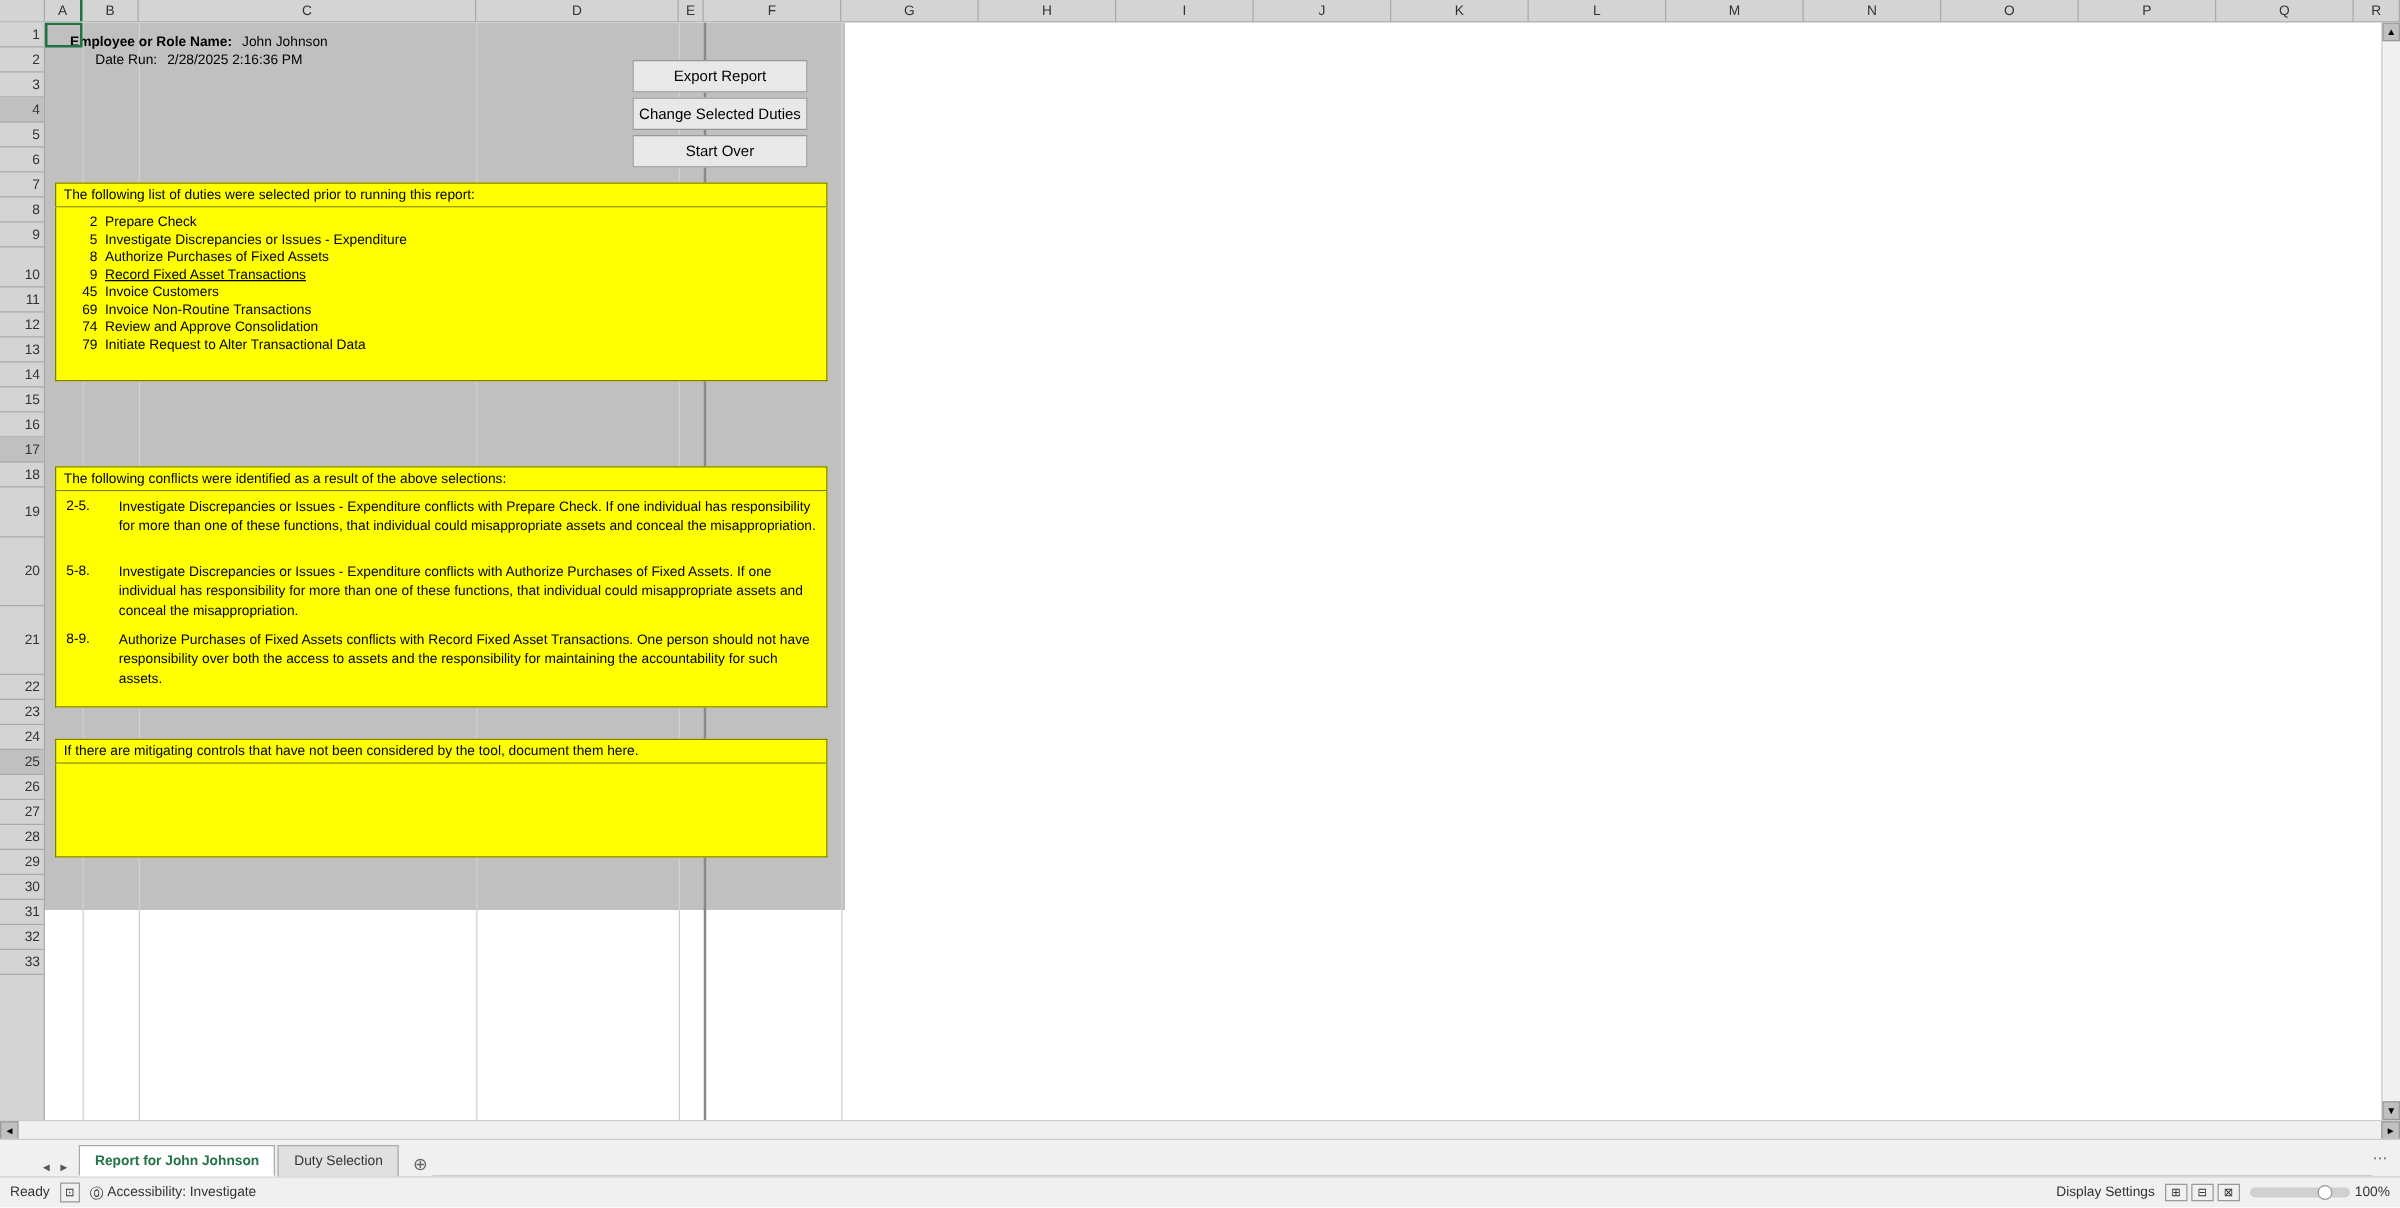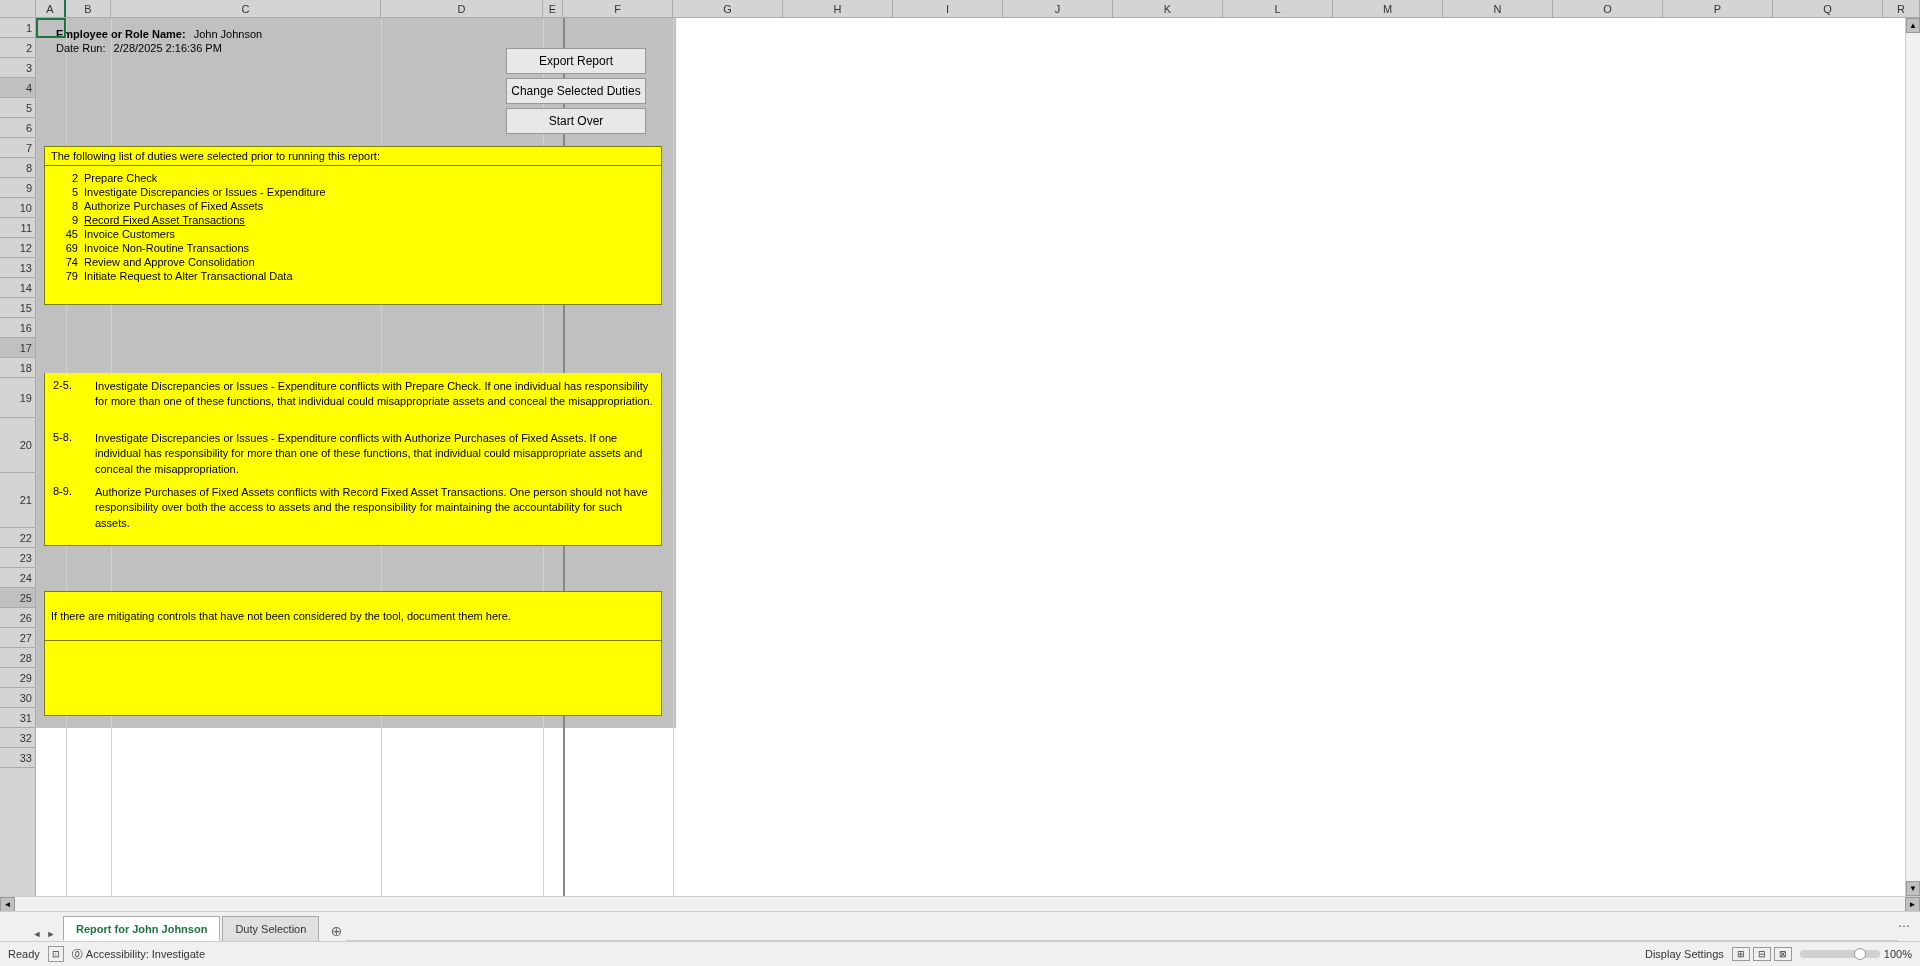--- a/index.html
+++ b/index.html
@@ -86,21 +86,21 @@
       <div class="row-numbers">
         <div class="row-num" style="height:20px;">1</div>
         <div class="row-num" style="height:20px;">2</div>
         <div class="row-num" style="height:20px;">3</div>
         <div class="row-num" style="height:20px; background:#c0c0c0;">4</div>
         <div class="row-num" style="height:20px;">5</div>
         <div class="row-num" style="height:20px;">6</div>
         <div class="row-num" style="height:20px;">7</div>
         <div class="row-num" style="height:20px;">8</div>
         <div class="row-num" style="height:20px;">9</div>
-        <div class="row-num" style="height:20px;">10</div>
+        <div class="row-num" style="height:20px;margin-top:12px;">10</div>
         <div class="row-num" style="height:20px;">11</div>
         <div class="row-num" style="height:20px;">12</div>
         <div class="row-num" style="height:20px;">13</div>
         <div class="row-num" style="height:20px;">14</div>
         <div class="row-num" style="height:20px;">15</div>
         <div class="row-num" style="height:20px;">16</div>
         <div class="row-num" style="height:20px; background:#c0c0c0;">17</div>
         <div class="row-num" style="height:20px;">18</div>
         <div class="row-num" style="height:40px;">19</div>
         <div class="row-num" style="height:55px;">20</div>
@@ -131,21 +131,21 @@
         <div style="position:absolute; top:0; left:0; width:640px; height:710px; background:#c0c0c0;"></div>
         <div style="position:absolute; top:0; left:640px; right:0; height:710px; background:#fff;"></div>
 
         <div style="position:absolute; top:0; left:0; width:30px; height:20px; border:2px solid #217346; pointer-events:none; z-index:20;"></div>
 
         <div style="position:absolute; top:10px; left:20px; z-index:5;">
           <div style="font-size:11px; font-weight:bold; color:#000;">
             <span>Employee or Role Name:</span>
             <span style="font-weight:normal; margin-left:5px;">John Johnson</span>
           </div>
-          <div style="font-size:11px; color:#000; margin-top:2px;">
+          <div style="font-size:11px; color:#000; margin-top:2px;text-align:center;">
             <span>Date Run:</span>
             <span style="margin-left:5px;">2/28/2025 2:16:36 PM</span>
           </div>
         </div>
 
         <div style="position:absolute; top:30px; left:470px; z-index:10; display:flex; flex-direction:column; gap:4px;">
           <button class="report-btn">Export Report</button>
           <button class="report-btn">Change Selected Duties</button>
           <button class="report-btn">Start Over</button>
         </div>
@@ -186,41 +186,44 @@
               <span style="font-size:11px;">Review and Approve Consolidation</span>
             </div>
             <div style="display:flex; gap:6px; margin-bottom:2px;">
               <span style="min-width:25px; text-align:right; font-size:11px;">79</span>
               <span style="font-size:11px;">Initiate Request to Alter Transactional Data</span>
             </div>
           </div>
         </div>
 
         <div style="position:absolute; top:355px; left:8px; width:618px; z-index:5;">
+          <div style="background:#ffff00; border:1px solid #808000; padding:3px 6px; font-size:11px; color:#000;">
+            <span>The following conflicts were identified as a result of the above selections:</span>
+          </div>
           <div style="background:#ffff00; border:1px solid #808000; border-top:none; padding:6px 8px 10px 8px;">
 
             <div style="display:flex; margin-bottom:21px; font-size:11px;">
               <span style="min-width:42px; font-size:11px;">2-5.</span>
               <span style="font-size:11px; line-height:1.4;">Investigate Discrepancies or Issues - Expenditure conflicts with Prepare Check.  If one individual has responsibility for more than one of these functions, that individual could misappropriate assets and conceal the misappropriation.</span>
             </div>
 
             <div style="display:flex; margin-bottom:8px; font-size:11px;">
               <span style="min-width:42px; font-size:11px;">5-8.</span>
               <span style="font-size:11px; line-height:1.4;">Investigate Discrepancies or Issues - Expenditure conflicts with Authorize Purchases of Fixed Assets.  If one individual has responsibility for more than one of these functions, that individual could misappropriate assets and conceal the misappropriation.</span>
             </div>
 
             <div style="display:flex; margin-bottom:4px; font-size:11px;">
               <span style="min-width:42px; font-size:11px;">8-9.</span>
               <span style="font-size:11px; line-height:1.4;">Authorize Purchases of Fixed Assets conflicts with Record Fixed Asset Transactions.  One person should not have responsibility over both the access to assets and the responsibility for maintaining the accountability for such assets.</span>
             </div>
           </div>
         </div>
 
         <div style="position:absolute; top:573px; left:8px; width:618px; z-index:5;">
-          <div style="background:#ffff00; border:1px solid #808000; padding:18px 6px; font-size:11px; color:#000;">
+          <div style="background:#ffff00; border:1px solid #808000; padding:3px 6px; font-size:11px; color:#000;">
             <span>If there are mitigating controls that have not been considered by the tool, document them here.</span>
           </div>
           <div style="background:#ffff00; border:1px solid #808000; border-top:none; padding:6px 8px; height:75px;">
           </div>
         </div>
 
       </div>
 
       <div style="width:15px; background:#f0f0f0; border-left:1px solid #ccc; position:relative; flex-shrink:0;">
         <div style="position:absolute; top:0; left:0; right:0; height:15px; background:#c0c0c0; border:1px solid #999; display:flex; align-items:center; justify-content:center; font-size:8px;">▲</div>

